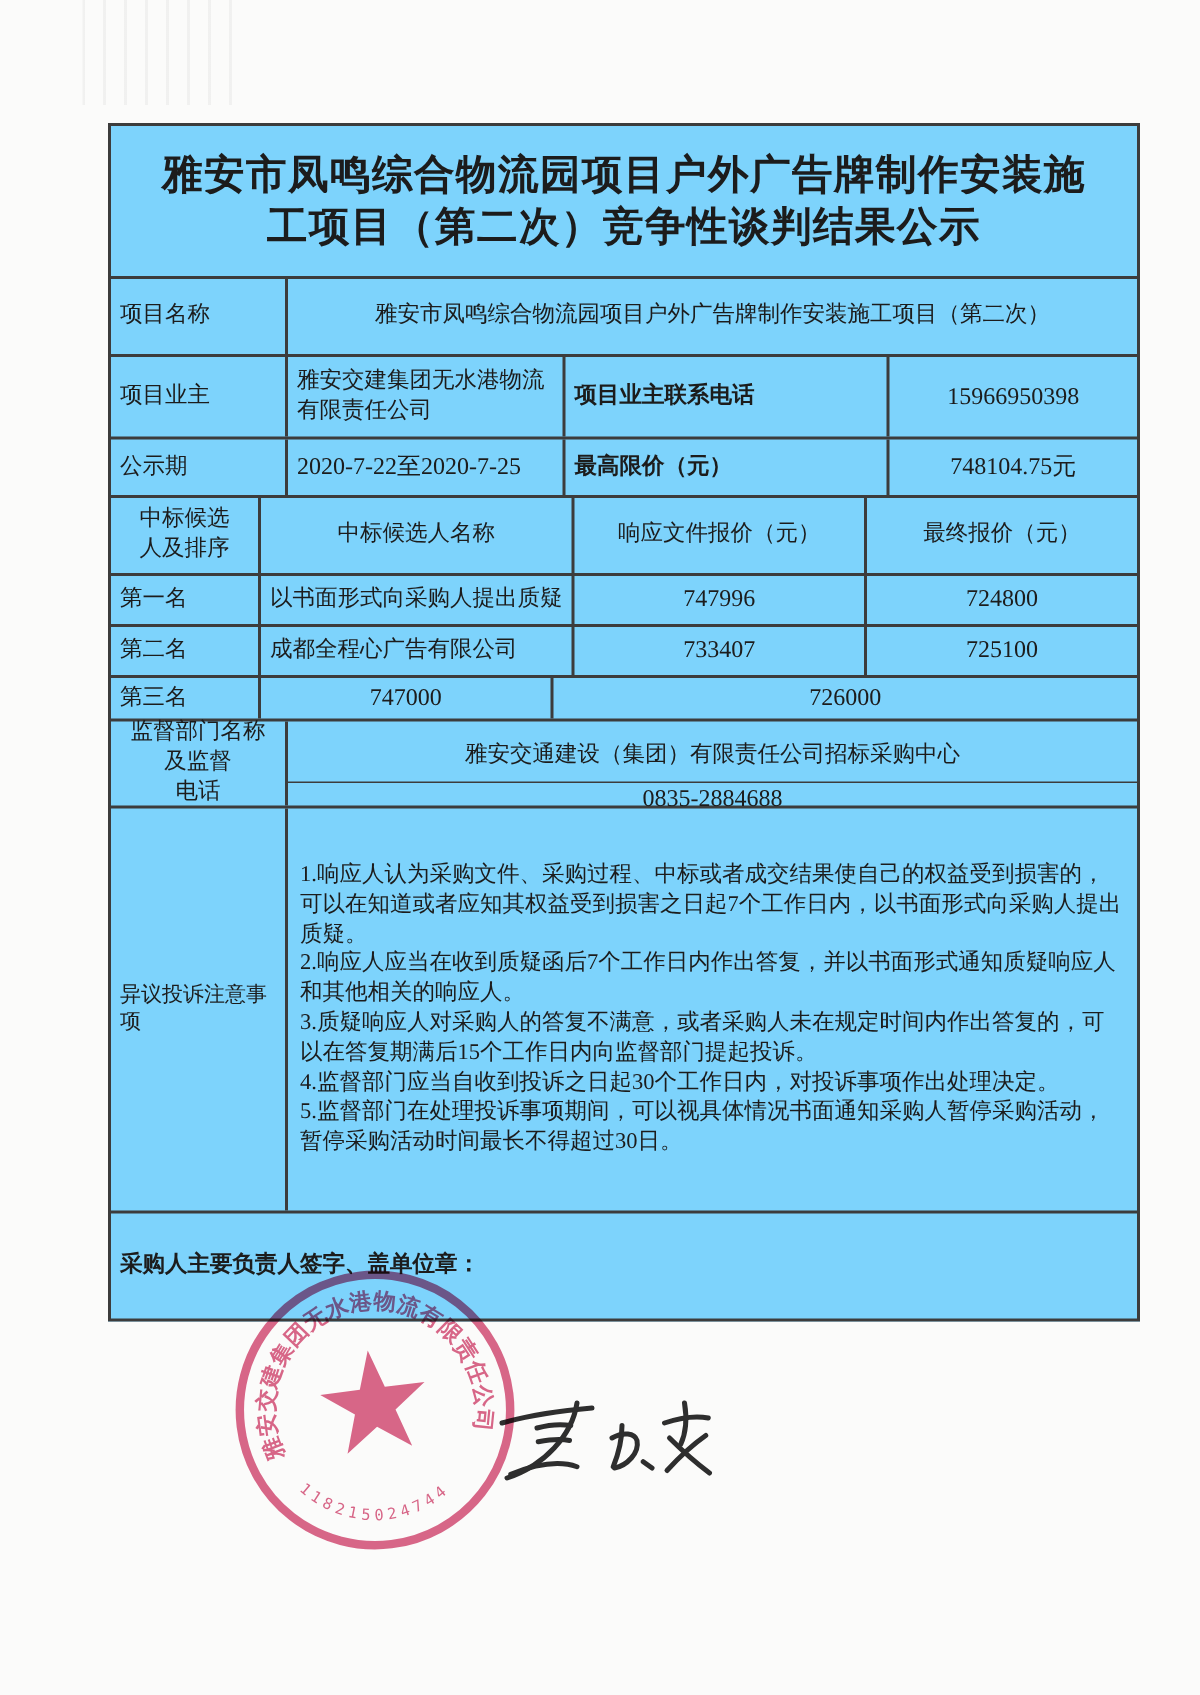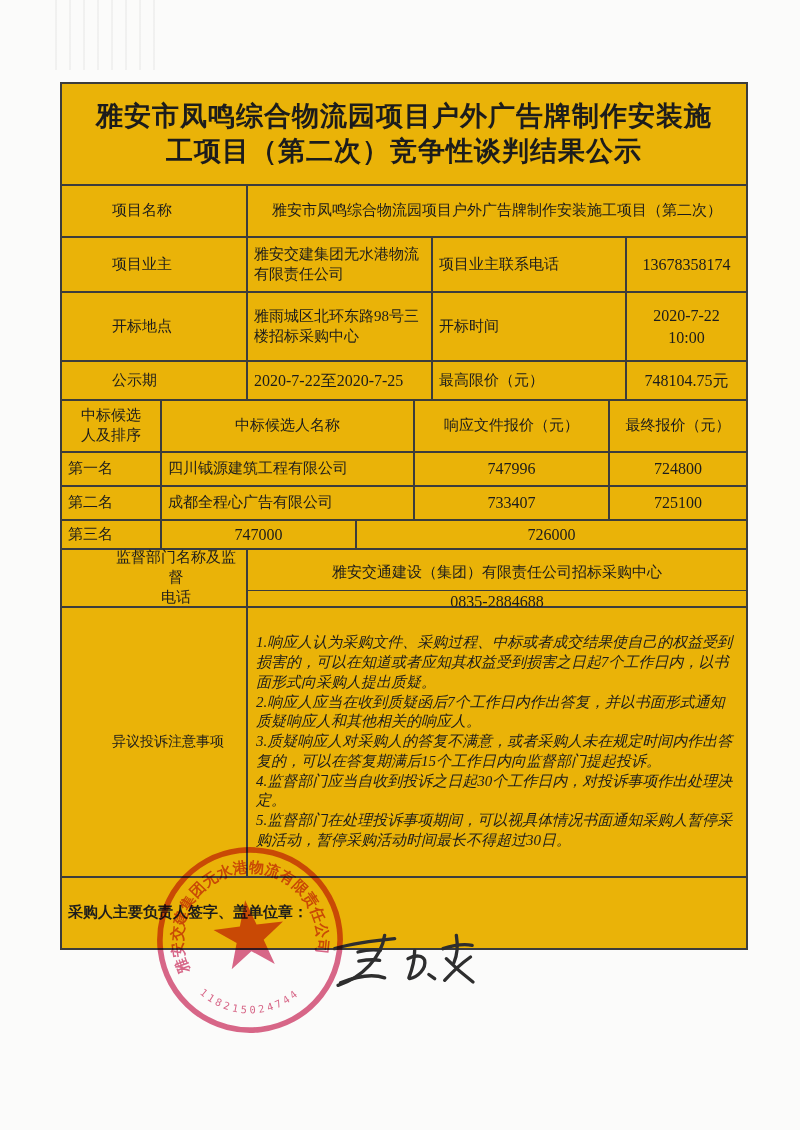--- a/index.html
+++ b/index.html
@@ -8,50 +8,50 @@
     background:#fbfbfa;
     font-family:"Liberation Serif","DejaVu Serif",serif;
     color:#1c1c1c;overflow:hidden;
   }
   .scan-smudge{
     position:absolute;left:55px;top:0;width:110px;height:70px;
     background:repeating-linear-gradient(90deg, rgba(150,150,150,.10) 0 2px, rgba(255,255,255,0) 2px 14px);
     pointer-events:none;
   }
   .doc{
-    position:absolute;left:60px;top:82px;width:688px;
-    border:2.5px solid #3c3c3c;background:#eab308;box-sizing:border-box;
+    position:absolute;left:72px;top:82px;width:688px;
+    border:2.5px solid #3c3c3c;background:#7dd3fc;box-sizing:border-box;
   }
   .row{display:flex;border-bottom:2px solid #3c3c3c;box-sizing:border-box;}
   .row:last-child{border-bottom:none;}
   .cell{
     border-right:2px solid #3c3c3c;box-sizing:border-box;
     display:flex;flex-direction:column;justify-content:center;
     padding:2px 6px;font-size:15px;line-height:1.32;
   }
   .cell:last-child{border-right:none;}
   .left{align-items:flex-start;text-align:left;}
   .center{align-items:center;text-align:center;}
   .grow{flex:1;}
-  .w-label{width:142px;flex:none;margin-left:44px;}
+  .w-label{width:118px;flex:none;}
   .w-col2{width:185px;flex:none;}
-  .w-col3{width:194px;flex:none;}
+  .w-col3{width:216px;flex:none;font-weight:bold;}
   .w-rank{width:100px;flex:none;}
-  .w-name{width:253px;flex:none;}
+  .w-name{width:209px;flex:none;}
   .w-bid{width:195px;flex:none;}
   .title-row{
     height:102px;flex-direction:column;justify-content:center;align-items:center;
     font-family:"Liberation Sans","DejaVu Sans",sans-serif;
     font-weight:bold;font-size:27px;line-height:1.28;letter-spacing:1px;text-align:center;
   }
   .num{font-size:16px;}
   .sub-split{display:flex;flex-direction:column;padding:0;}
   .sub-top{flex:none;height:36px;border-bottom:1.6px solid #3c3c3c;display:flex;align-items:center;justify-content:center;box-sizing:border-box;margin-top:12px;}
   .sub-bottom{flex:1;display:flex;align-items:center;justify-content:center;}
-  .complaint-body{padding:10px 8px;justify-content:center;font-style:italic;}
+  .complaint-body{padding:10px 8px;justify-content:center;}
   .complaint-body div{margin:0;}
   .footer-row{position:relative;font-weight:bold;}
   .stamp{position:absolute;left:122px;top:812px;width:256px;height:256px;
     mix-blend-mode:multiply;opacity:.88;transform:rotate(-7deg);pointer-events:none;}
   .signature{position:absolute;left:328px;top:918px;width:150px;height:88px;pointer-events:none;}
 </style>
 </head>
 <body>
 
 <div class="scan-smudge"></div>
@@ -65,53 +65,44 @@
 
   <div class="row" style="height:52px">
     <div class="cell left w-label">项目名称</div>
     <div class="cell center grow">雅安市凤鸣综合物流园项目户外广告牌制作安装施工项目（第二次）</div>
   </div>
 
   <div class="row" style="height:55px">
     <div class="cell left w-label">项目业主</div>
     <div class="cell left w-col2">雅安交建集团无水港物流有限责任公司</div>
     <div class="cell left w-col3">项目业主联系电话</div>
-    <div class="cell center grow num">13678358174</div>
+    <div class="cell center grow num">15966950398</div>
   </div>
 
-  <div class="row" style="height:69px">
-    <div class="cell left w-label">开标地点</div>
-    <div class="cell left w-col2">雅雨城区北环东路98号三楼招标采购中心</div>
-    <div class="cell left w-col3">开标时间</div>
-    <div class="cell center grow num">
-      <div>2020-7-22</div>
-      <div>10:00</div>
-    </div>
-  </div>
 
   <div class="row" style="height:39px">
     <div class="cell left w-label">公示期</div>
     <div class="cell left w-col2 num">2020-7-22至2020-7-25</div>
     <div class="cell left w-col3">最高限价（元）</div>
     <div class="cell center grow num">748104.75元</div>
   </div>
 
   <div class="row" style="height:52px">
     <div class="cell center w-rank">
       <div>中标候选</div>
       <div>人及排序</div>
     </div>
     <div class="cell center w-name">中标候选人名称</div>
     <div class="cell center w-bid">响应文件报价（元）</div>
     <div class="cell center grow">最终报价（元）</div>
   </div>
 
   <div class="row" style="height:34px">
     <div class="cell left w-rank">第一名</div>
-    <div class="cell left w-name">四川钺源建筑工程有限公司</div>
+    <div class="cell left w-name">以书面形式向采购人提出质疑</div>
     <div class="cell center w-bid num">747996</div>
     <div class="cell center grow num">724800</div>
   </div>
 
   <div class="row" style="height:34px">
     <div class="cell left w-rank">第二名</div>
     <div class="cell left w-name">成都全程心广告有限公司</div>
     <div class="cell center w-bid num">733407</div>
     <div class="cell center grow num">725100</div>
   </div>

